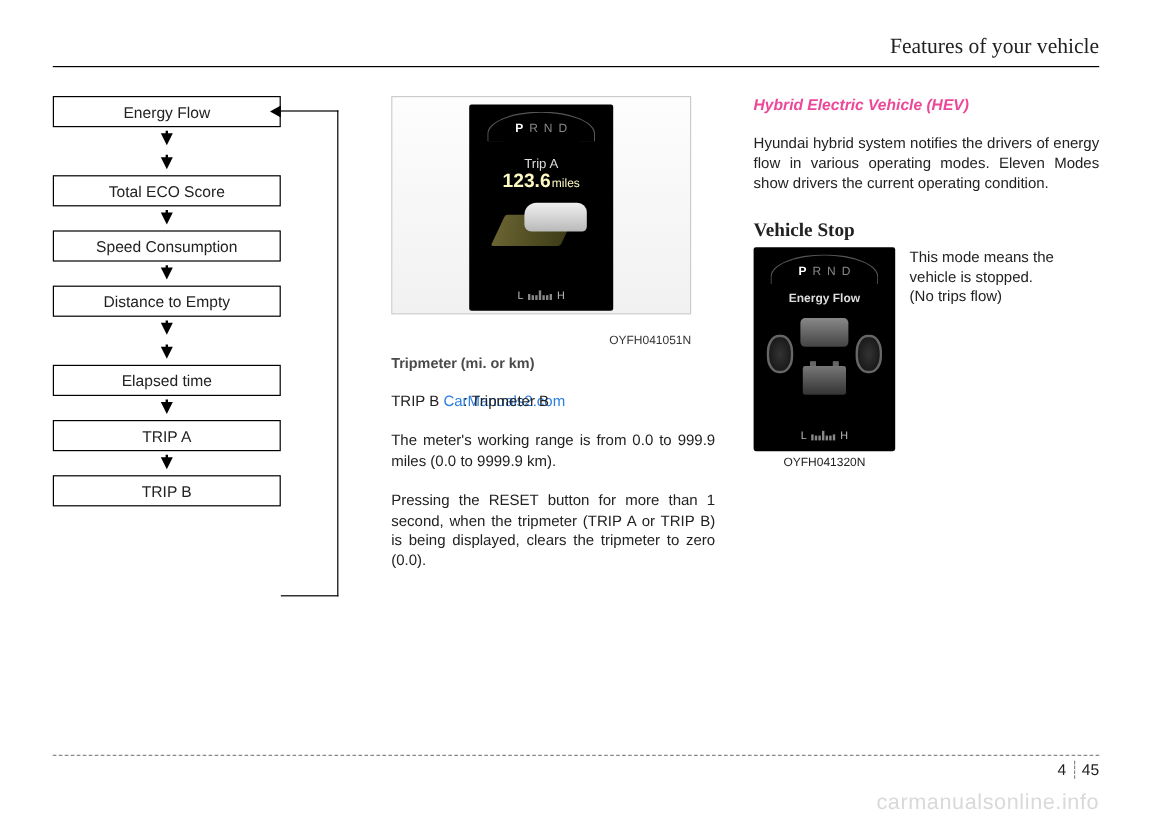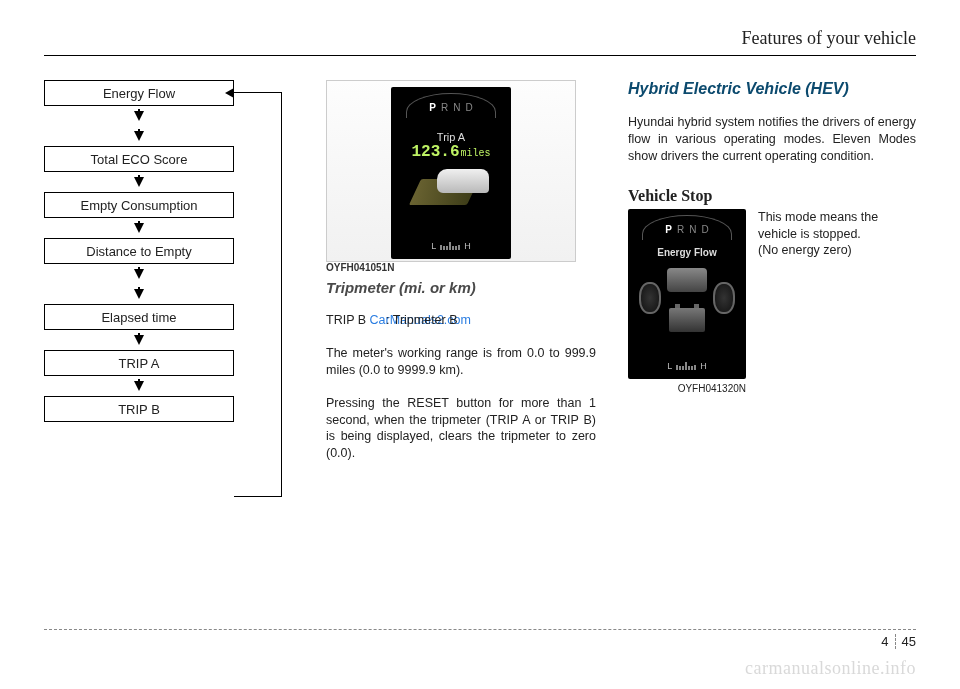--- a/index.html
+++ b/index.html
@@ -89,34 +89,34 @@
       align-items: center;
       padding-top: 6px;
       position: relative;
       overflow: hidden;
       font-size: 10px;
     }
     .prnd { display:flex; gap:5px; font-size:10px; color:#888; align-items:center;}
     .prnd .active { color:#fff; font-weight:bold;}
     .arc { width:90px; height:25px; border:1px solid #555; border-bottom:none; border-top-left-radius:60px 25px; border-top-right-radius:60px 25px; margin-bottom:-16px;}
     .tripa-label { margin-top:18px; font-size:11px; color:#ddd;}
-    .tripa-value { font-size:16px; font-weight:bold; color:#bef264;font-family:Liberation Mono, monospace;}
+    .tripa-value { font-size:16px; font-weight:bold; color:#fef9c3;}
     .tripa-value .unit { font-size:10px; font-weight:normal; margin-left:1px;}
     .car-shape { margin-top:6px; width:80px; height:40px; position:relative;}
     .road { position:absolute; left:4px; top:12px; width:58px; height:26px; background:linear-gradient(75deg,#6b6432 0%,#3a3a16 100%); transform:skewX(-25deg); border-radius:2px;}
     .car-body { position:absolute; right:2px; top:2px; width:52px; height:24px; background:linear-gradient(#f0f0f0,#b9b9b9); border-radius:10px 8px 4px 6px;}
     .gauge-row { margin-top:auto; margin-bottom:8px; display:flex; align-items:center; gap:4px; font-size:9px; color:#bbb;}
     .gauge-ticks { display:flex; align-items:flex-end; gap:1px;}
     .gauge-ticks span { width:2px; background:#888;}
-    .img-caption { text-align:left; font-size:10px; color:#333; margin-top:0; width:250px;font-weight:bold;}
-    .para-head { font-weight: bold; font-style: italic; font-size: 15px; margin-top: 6px; color:#4a4a4a;}
+    .img-caption { text-align:right; font-size:10px; color:#333; margin-top:17px; width:250px;}
+    .para-head { font-weight: bold; font-size: 12px; margin-top: 6px; color:#4a4a4a;}
     .para { font-size: 12.5px; line-height: 1.35; margin-top: 16px; text-align: justify;}
     .watermark { color:#2a7de1; font-size:12.5px;}
     
-    .rhead { font-weight:bold; font-style:italic; font-size:16px; color:#0c4a6e;}
+    .rhead { font-weight:bold; font-style:italic; font-size:13px; color:#ec4899;}
     .sub-bold { font-family: Georgia, 'Times New Roman', serif; font-weight:bold; font-size:16px; margin-top:22px;}
     .stop-row { display:flex; gap:12px; margin-top:4px;}
     .screen2 {
       width: 118px;
       height: 170px;
       background:#000;
       border-radius:2px;
       display:flex;
       flex-direction:column;
       align-items:center;
@@ -127,41 +127,41 @@
     }
     .ef-label { margin-top:12px; font-size:10px; color:#ddd; font-weight:bold;}
     .hev-diagram { margin-top:8px; width:100px; height:72px; position:relative;}
     .wheel { position:absolute; width:22px; height:32px; border:2px solid #666; border-radius:10px/14px; background:radial-gradient(#333,#111);}
     .wheel.l { left:2px; top:16px;}
     .wheel.r { right:2px; top:16px;}
     .engine { position:absolute; left:30px; top:2px; width:40px; height:24px; background:linear-gradient(#888,#444); border-radius:4px;}
     .battery { position:absolute; left:32px; top:42px; width:36px; height:24px; background:linear-gradient(#777,#333); border-radius:2px;}
     .battery::before { content:""; position:absolute; left:6px; top:-4px; width:5px; height:4px; background:#666;}
     .battery::after  { content:""; position:absolute; right:6px; top:-4px; width:5px; height:4px; background:#666;}
-    .img-caption2 { font-size:10px; text-align:right; margin-top:4px; width:118px;}
+    .img-caption2 { font-size:10px; text-align:center; margin-top:4px; width:118px;}
     .stop-text { font-size:12.5px; line-height:1.35; flex:1;}
     
     .footer {
       position: absolute;
       left: 44px; right: 44px; bottom: 40px;
       border-top: 1px dashed #888;
       display: flex;
       justify-content: flex-end;
       padding-top: 4px;
     }
     .page-num { display:flex; font-size:13px;}
     .page-num .sec { border-right:1px dashed #888; padding-right:6px; margin-right:6px;}
     .site-watermark {
       position: absolute;
       right: 44px;
       bottom: 10px;
       font-size: 18px;
       color: #d9d9d9;
       letter-spacing: 0.5px;
-      font-family: Liberation Serif, serif;
+      font-family: Liberation Sans, sans-serif;
     }
   </style>
 </head>
 <body>
 
 <div class="page-header">Features of your vehicle</div>
 
 <div class="content">
 
   <div class="col-left">
@@ -178,21 +178,21 @@
           <rect x="6" y="-4" width="2" height="8" fill="#000"></rect>
         </svg>
       </div>
     <div class="flow-item">Total ECO Score</div>
     <div class="flow-arrow">
         <svg width="14" height="14">
           <polygon points="2,2 12,2 7,12" fill="#000"></polygon>
           <rect x="6" y="-4" width="2" height="8" fill="#000"></rect>
         </svg>
       </div>
-    <div class="flow-item">Empty Consumption</div>
+    <div class="flow-item">Speed Consumption</div>
     <div class="flow-arrow">
         <svg width="14" height="14">
           <polygon points="2,2 12,2 7,12" fill="#000"></polygon>
           <rect x="6" y="-4" width="2" height="8" fill="#000"></rect>
         </svg>
       </div>
     <div class="flow-item">Distance to Empty</div>
     <div class="flow-arrow">
         <svg width="14" height="14">
           <polygon points="2,2 12,2 7,12" fill="#000"></polygon>
@@ -299,21 +299,21 @@
                 <span style="height:4px"></span>
                 <span style="height:5px"></span>
             </div>
             <span>H</span>
           </div>
         </div>
         <div class="img-caption2">OYFH041320N</div>
       </div>
       <div class="stop-text">
         <div>This mode means the vehicle is stopped.</div>
-        <div>(No energy zero)</div>
+        <div>(No trips flow)</div>
       </div>
     </div>
   </div>
 
 </div>
 
 <div class="footer">
   <div class="page-num">
     <span class="sec">4</span>
     <span>45</span>

